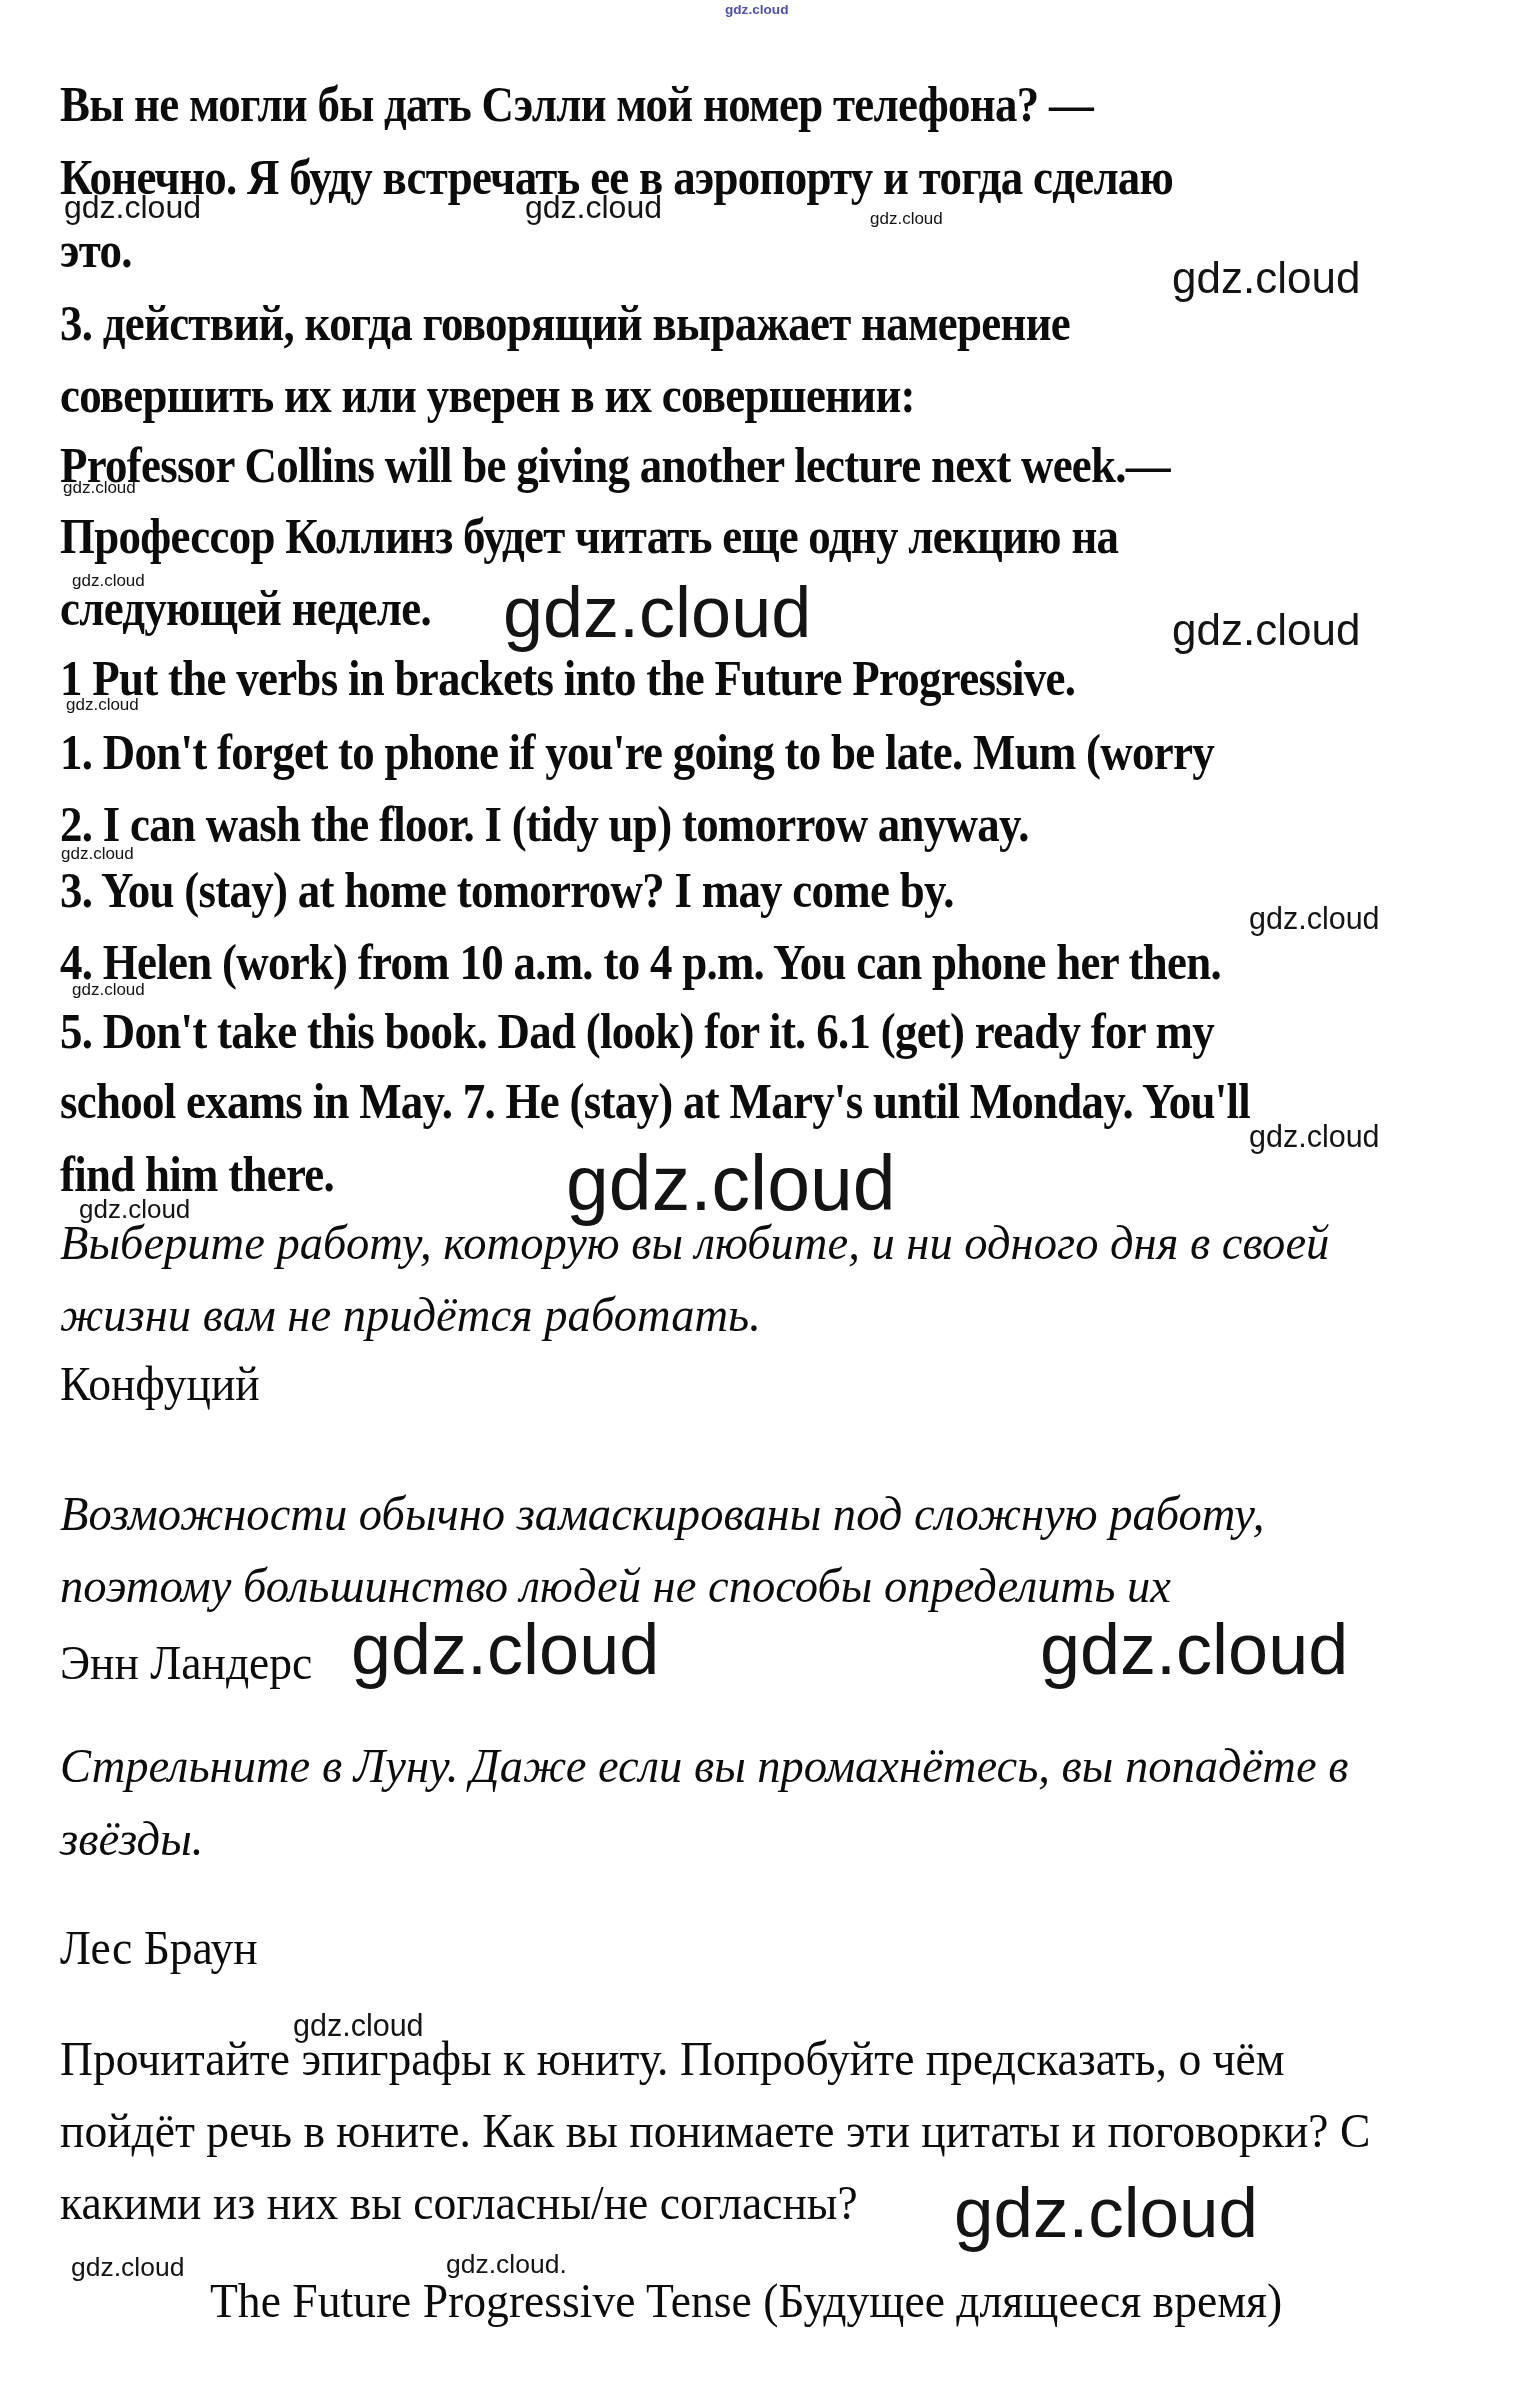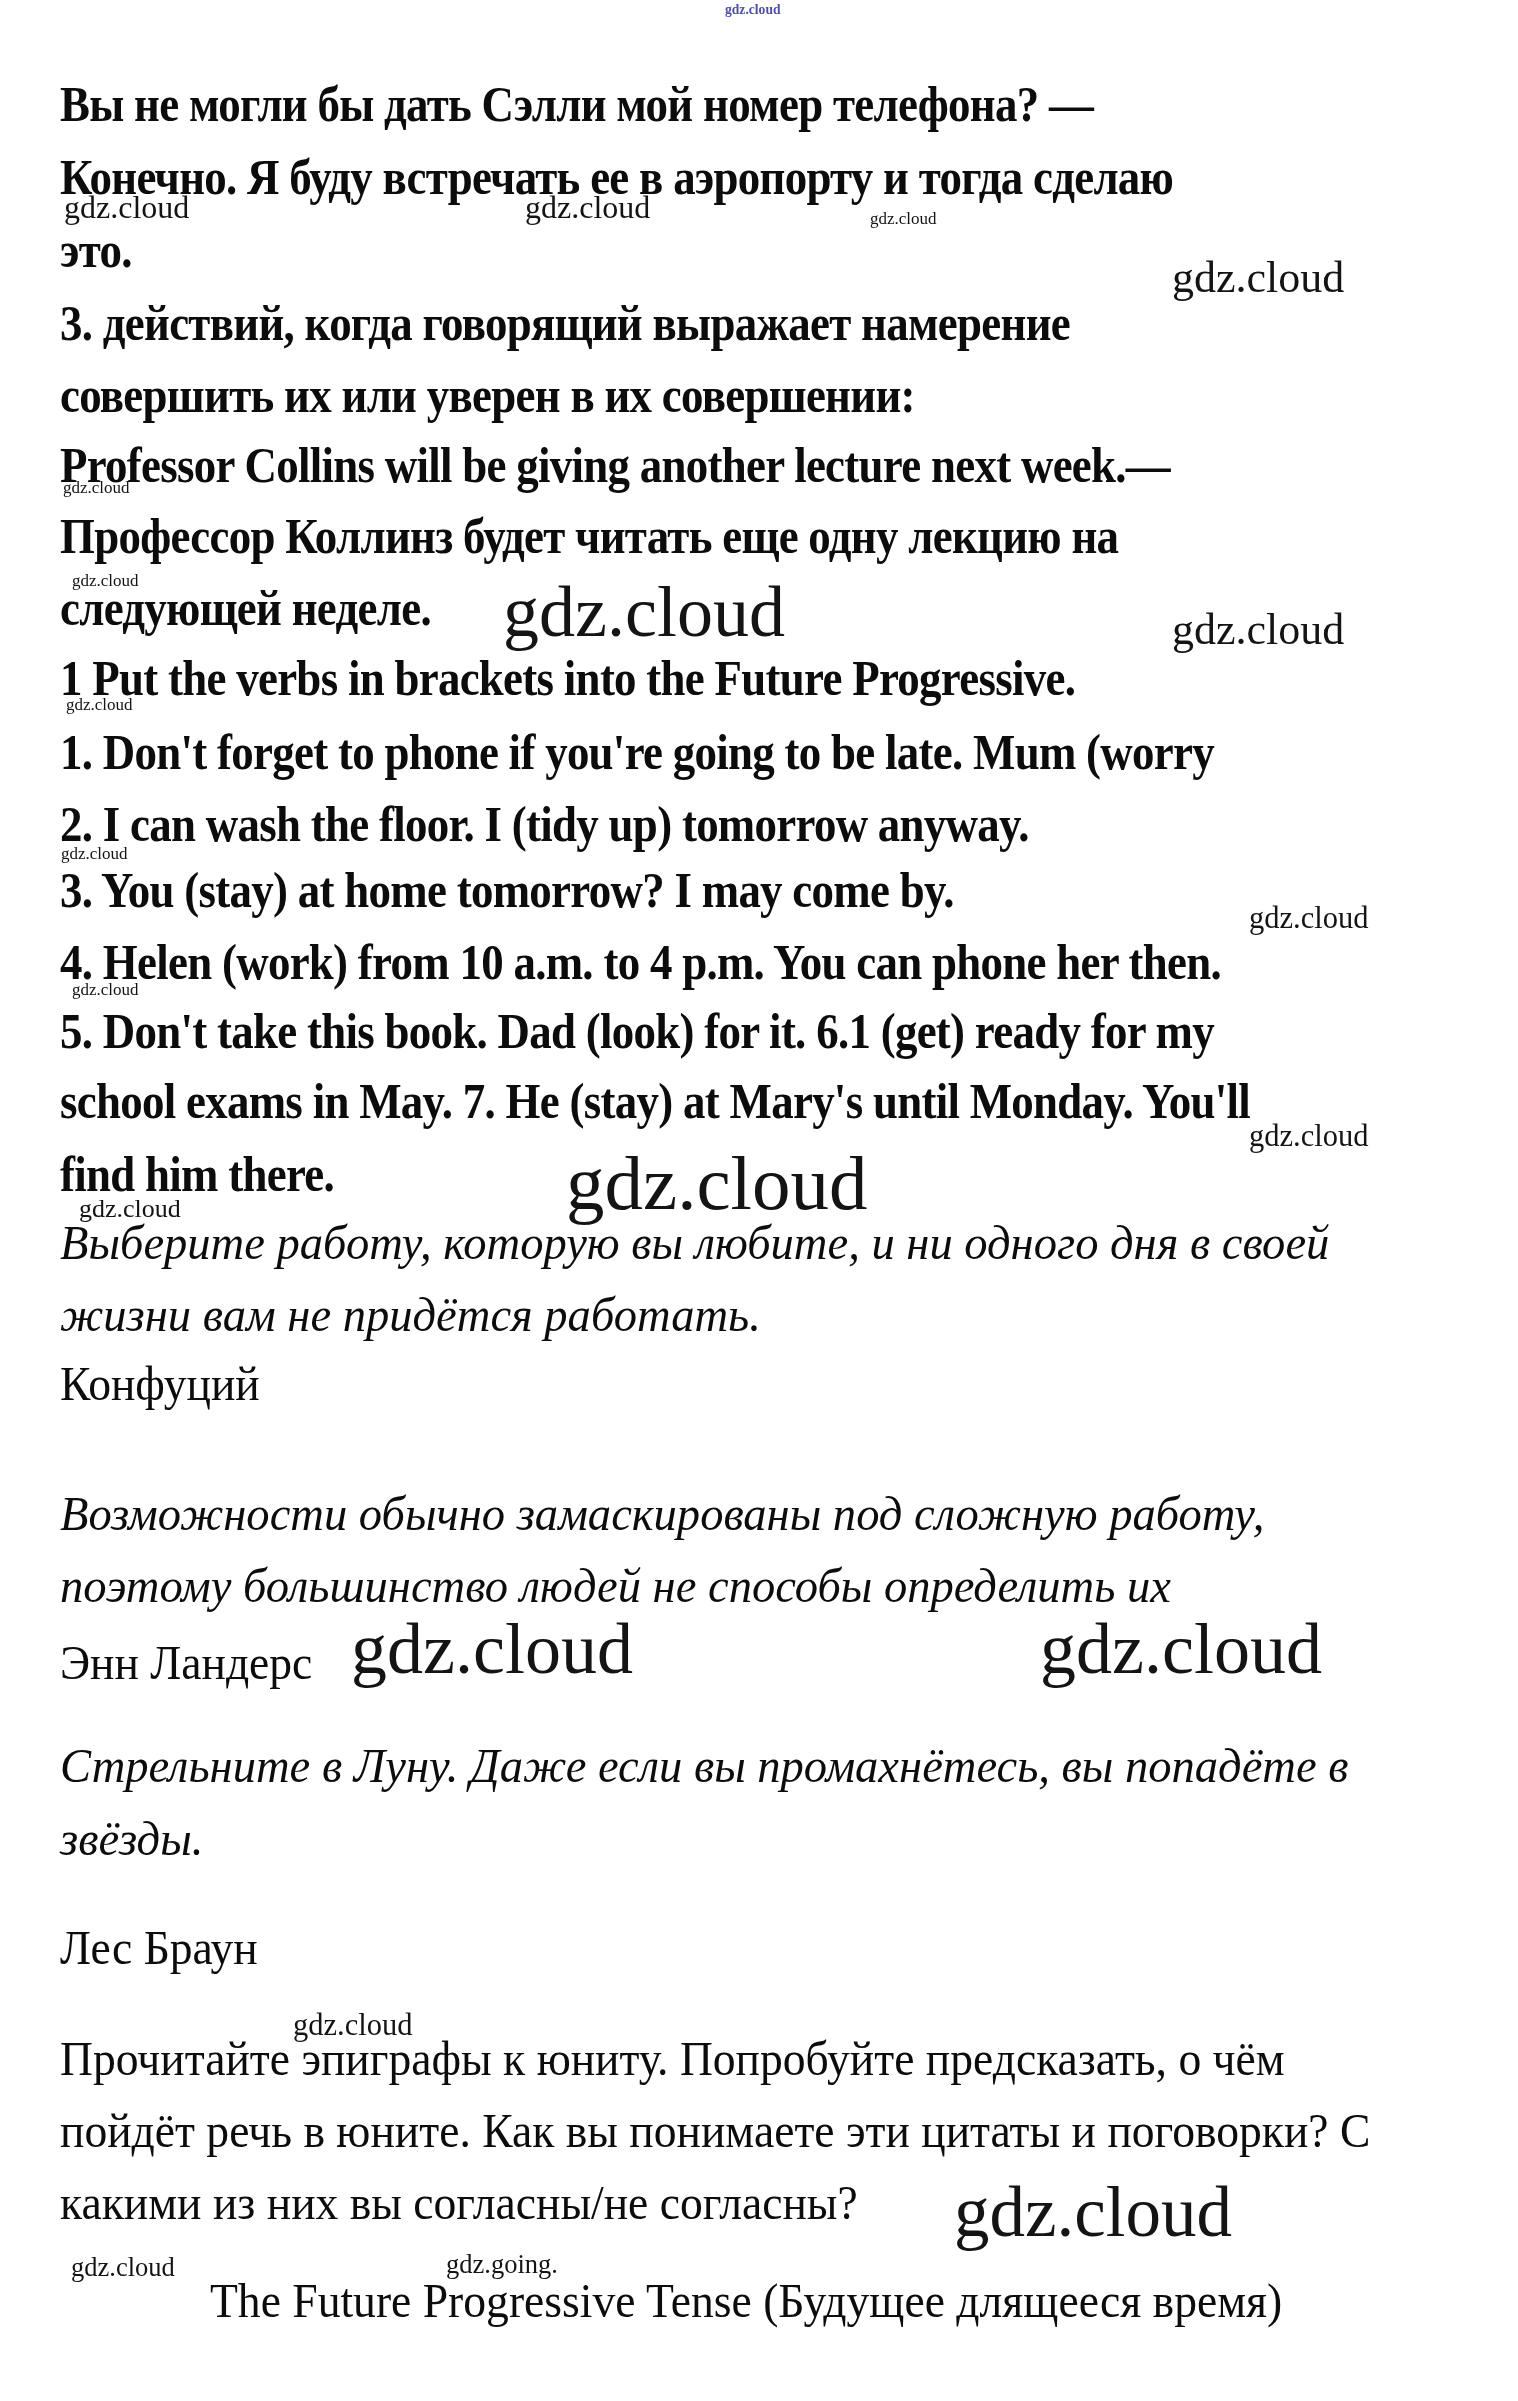--- a/index.html
+++ b/index.html
@@ -34,21 +34,21 @@
   }
   
   .r {
     font-weight:400;
     font-size:48px;
     transform:scaleX(0.95);
   }
   
   .wm {
     position:absolute;
-    font-family:Liberation Serif, serif;
+    font-family:Liberation Sans, sans-serif;
     font-weight:400;
     color:#141414;
     line-height:1;
     white-space:nowrap;
   }
   .wm-blue {
     color:#3a3aad;
     font-weight:700;
     opacity:0.9;
   }
@@ -107,16 +107,16 @@
   <span class="wm" style="left:1249px; top:903px; font-size:30.5px">gdz.cloud</span>
   <span class="wm" style="left:72px;   top:981px; font-size:17px">gdz.cloud</span>
   <span class="wm" style="left:1249px; top:1121px; font-size:30.5px">gdz.cloud</span>
   <span class="wm" style="left:566px;  top:1145px; font-size:77px">gdz.cloud</span>
   <span class="wm" style="left:79px;   top:1196px; font-size:26px">gdz.cloud</span>
   <span class="wm" style="left:351px;  top:1613px; font-size:72px">gdz.cloud</span>
   <span class="wm" style="left:1040px; top:1613px; font-size:72px">gdz.cloud</span>
   <span class="wm" style="left:293px;  top:2010px; font-size:30.5px">gdz.cloud</span>
   <span class="wm" style="left:954px; top:2177px; font-size:71px">gdz.cloud</span>
   <span class="wm" style="left:71px;   top:2254px; font-size:26.5px">gdz.cloud</span>
-  <span class="wm" style="left:446px;  top:2251px; font-size:26.5px">gdz.going.</span>
+  <span class="wm" style="left:446px;  top:2251px; font-size:26.5px">gdz.cloud.</span>
 
 </div>
 
 
 </body></html>

